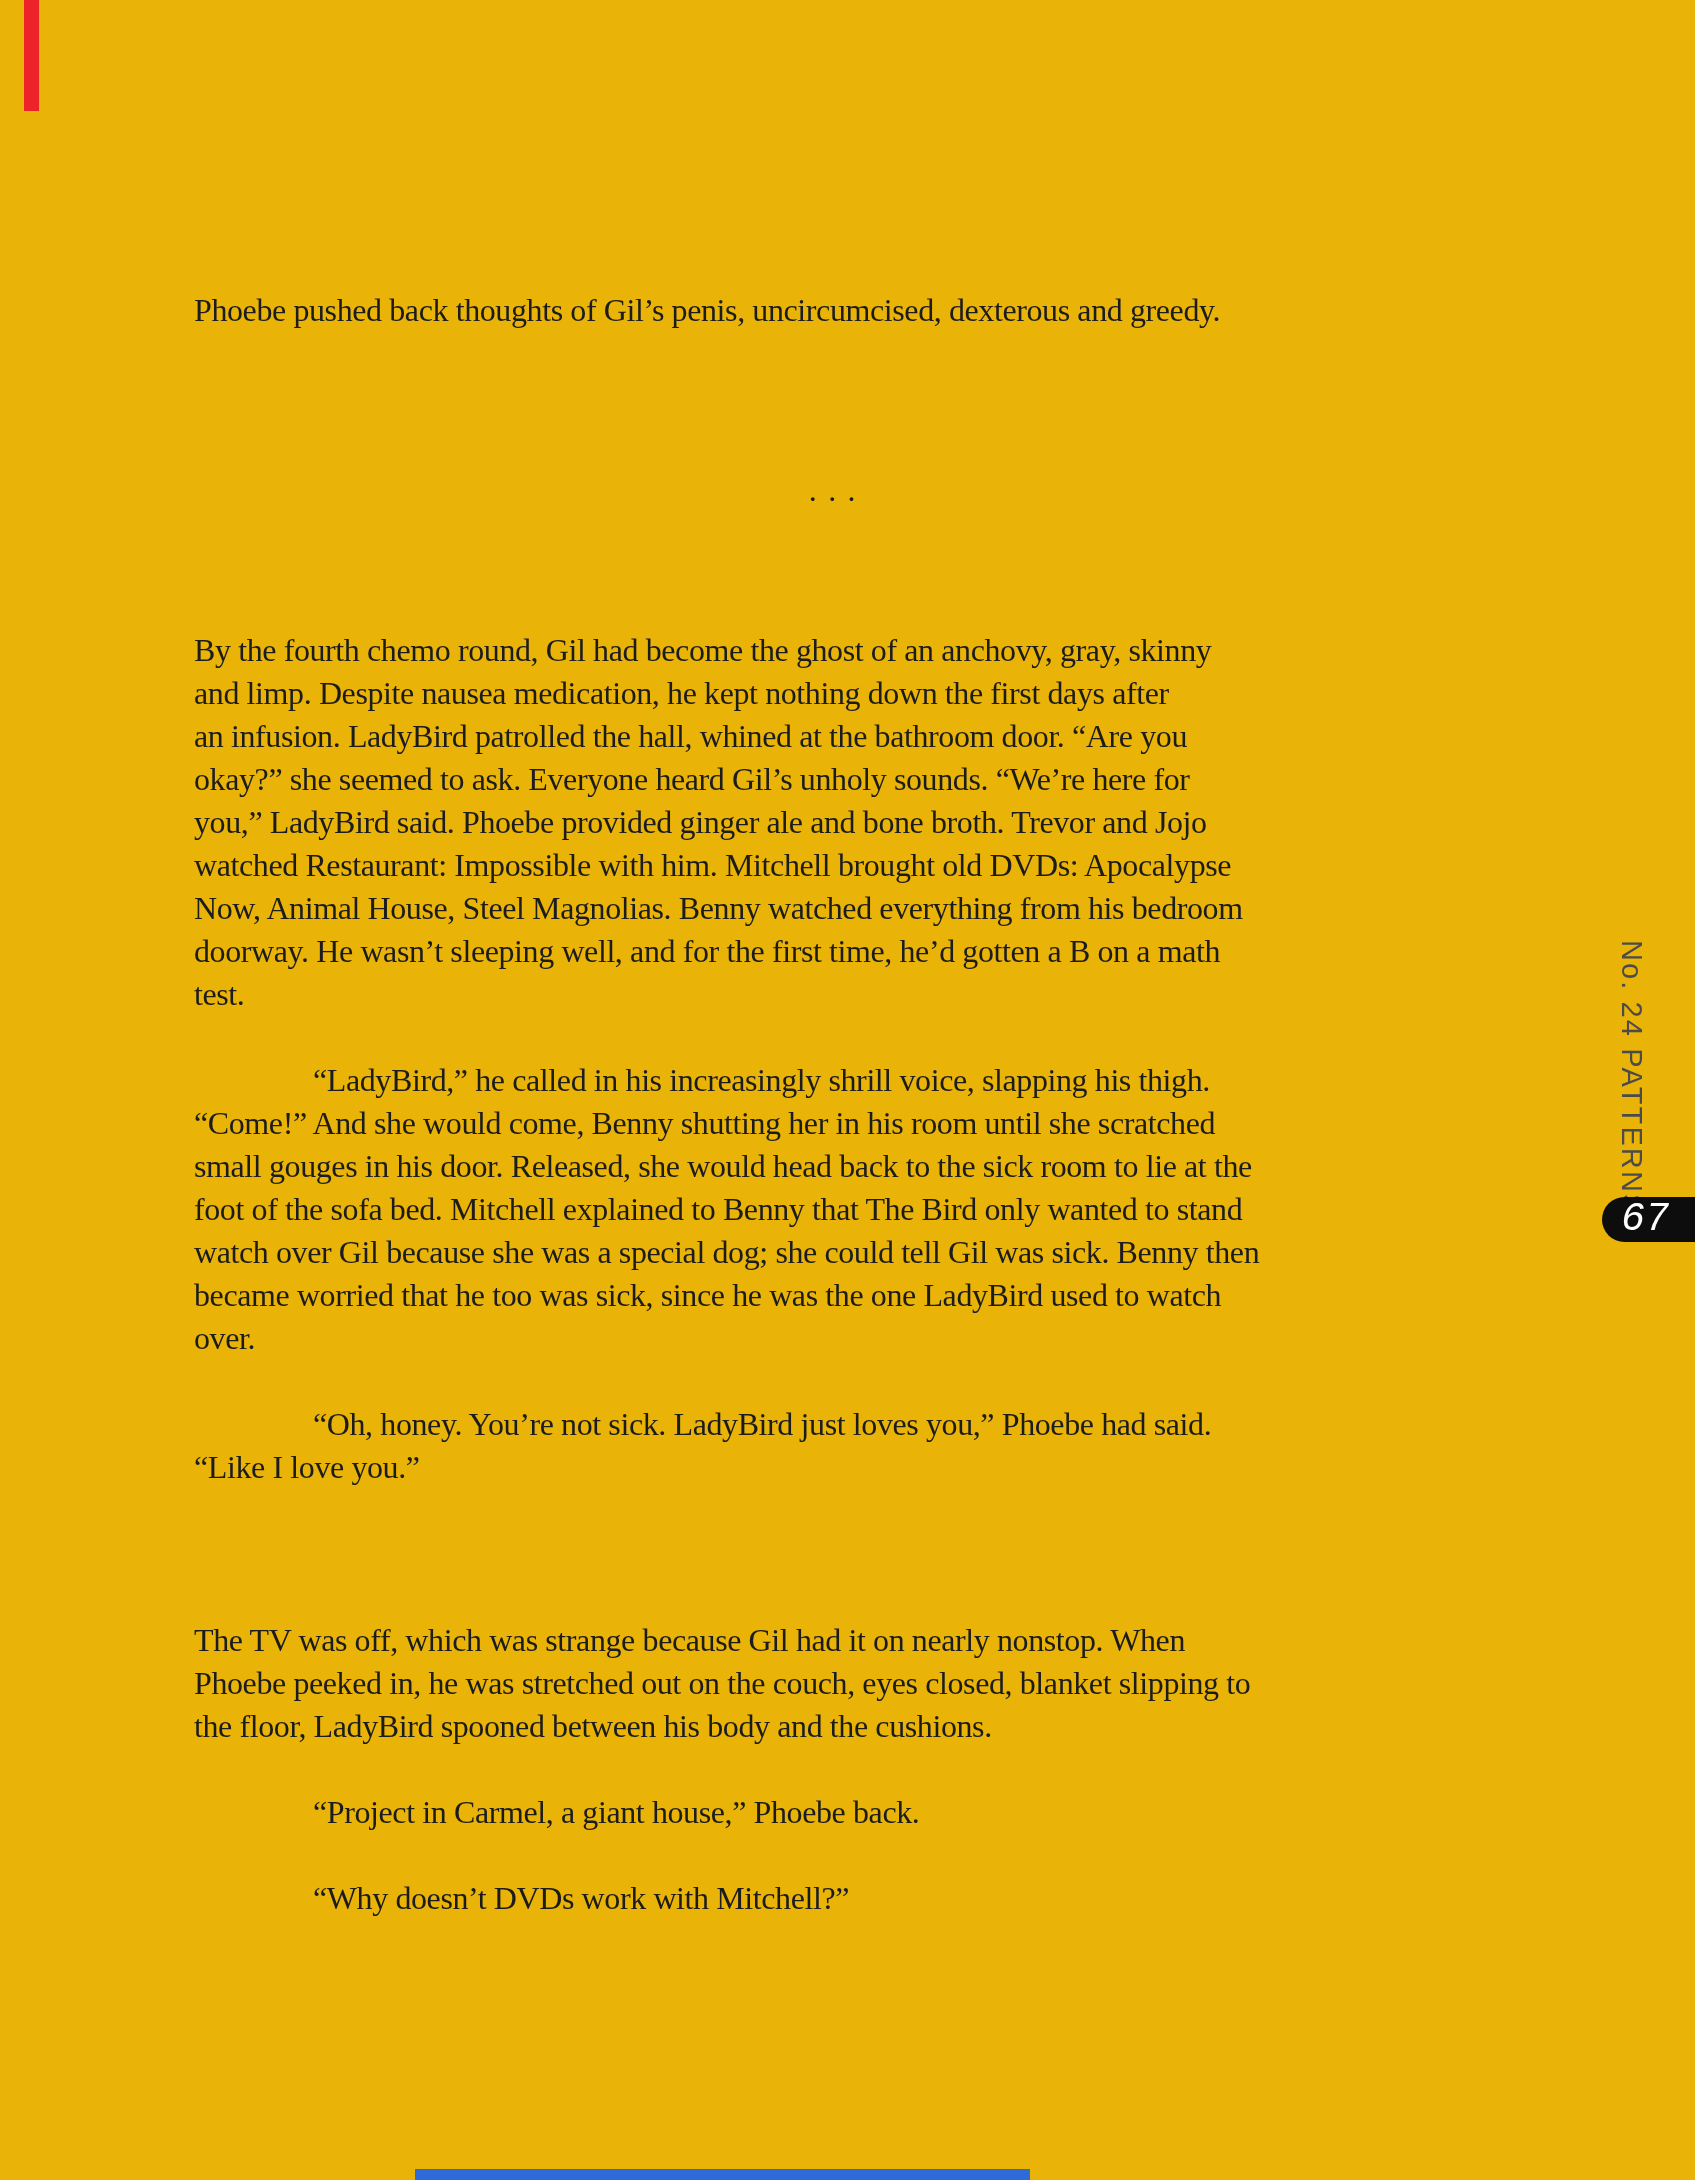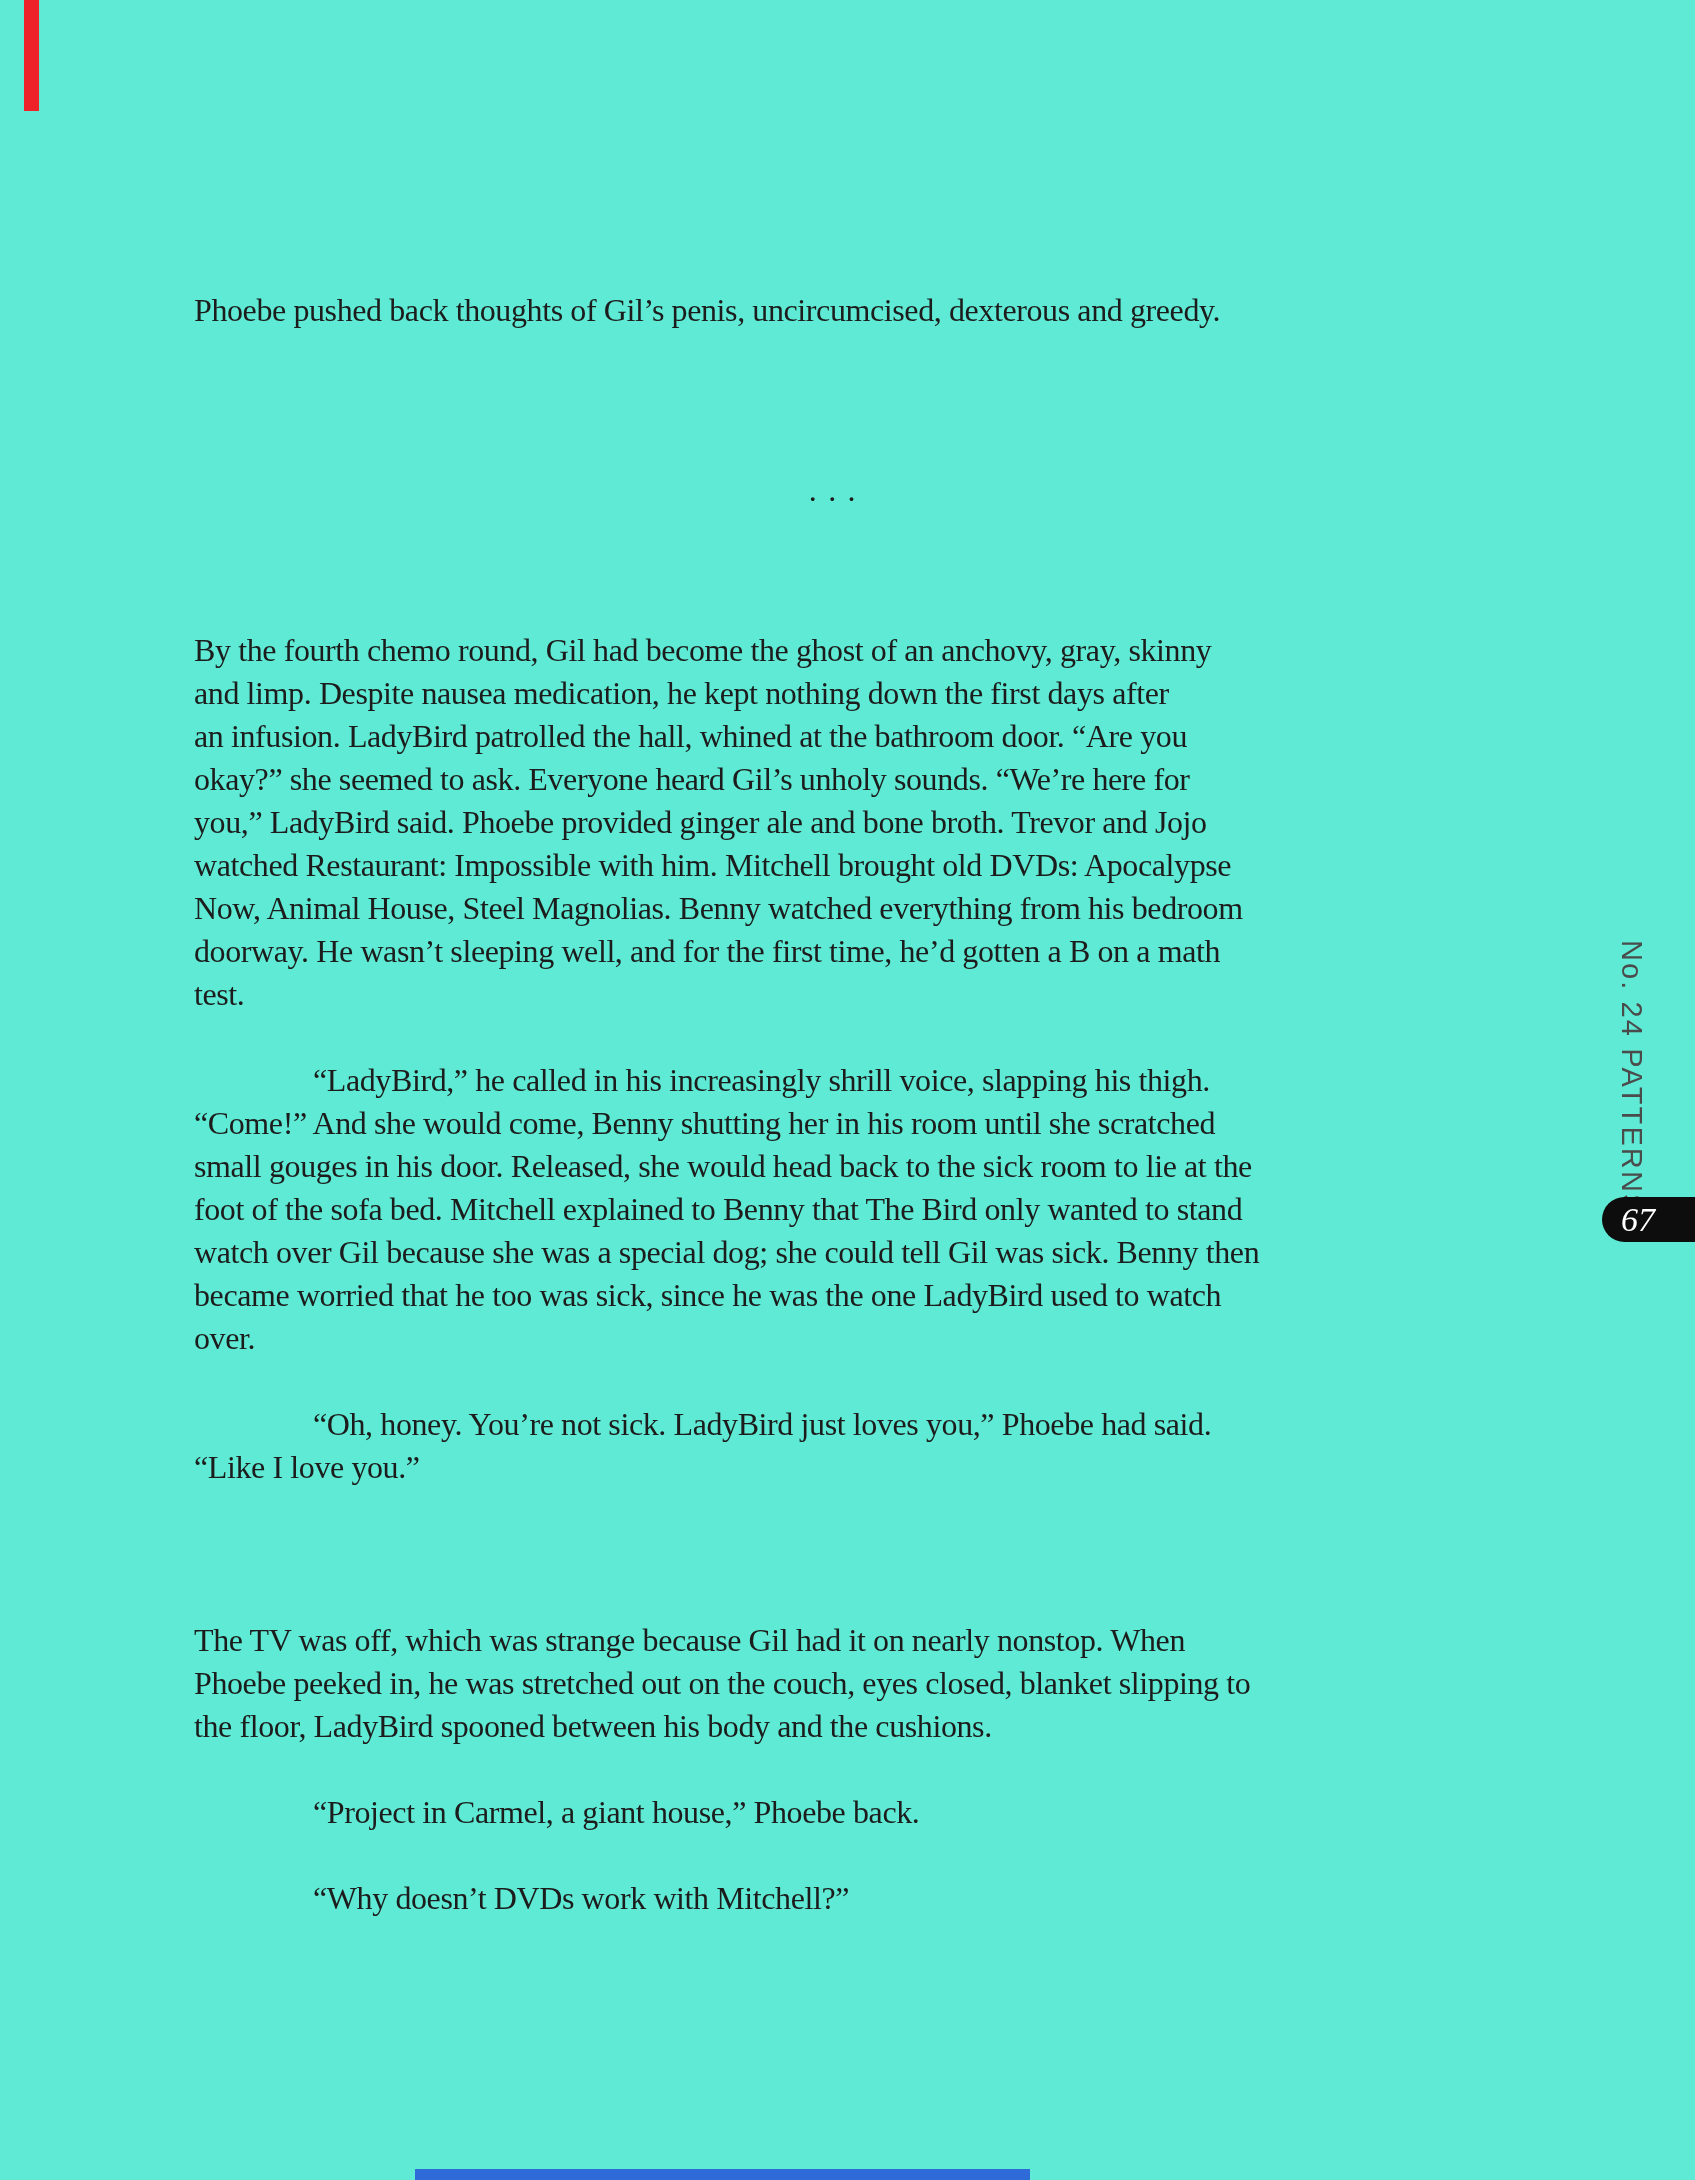--- a/index.html
+++ b/index.html
@@ -1,19 +1,19 @@
 <!DOCTYPE html>
 <html style="font-size:13.6px"><head>
 <meta charset="utf-8">
 <style>
   html,body{margin:0;padding:0;background:#e8e8e8;}
   .page{
     position:relative;
     width:1696px;height:2181px;
-    background:#5eead4;
+    background:#eab308;
     overflow:hidden;
     font-family:"Liberation Serif", serif;
   }
   .edge-mark-red{
     position:absolute;left:24px;top:0;width:14.5px;height:111px;
   }
   .edge-mark-blue{
     position:absolute;left:415px;top:2169px;width:615px;height:12px;
   }
   .text-col{
@@ -43,23 +43,23 @@
   .page-num-box{
     position:absolute;left:1602px;top:1197px;
     width:94px;height:45px;
     background:#0d0d0d;
     border-radius:23px 0 0 23px;
     display:flex;align-items:center;
     box-sizing:border-box;padding-left:19px;
   }
   .page-num{
     color:#ffffff;
-    font-family:Liberation Serif, serif;
+    font-family:Liberation Mono, monospace;
     font-style:italic;
-    font-size:34px;line-height:1;
+    font-size:40px;line-height:1;
   }
 </style>
 </head>
 <body>
 
 <div class="page">
 
   <div class="edge-mark-red" style="background: rgb(238, 34, 41);"></div>
 
   <div class="text-col">

